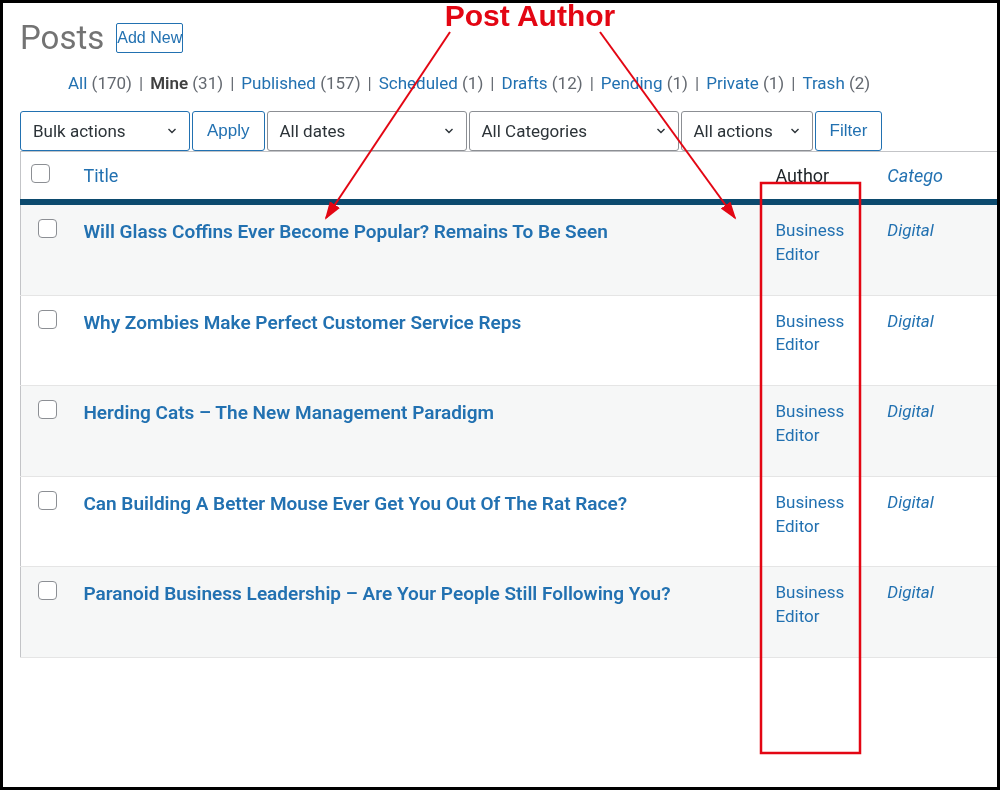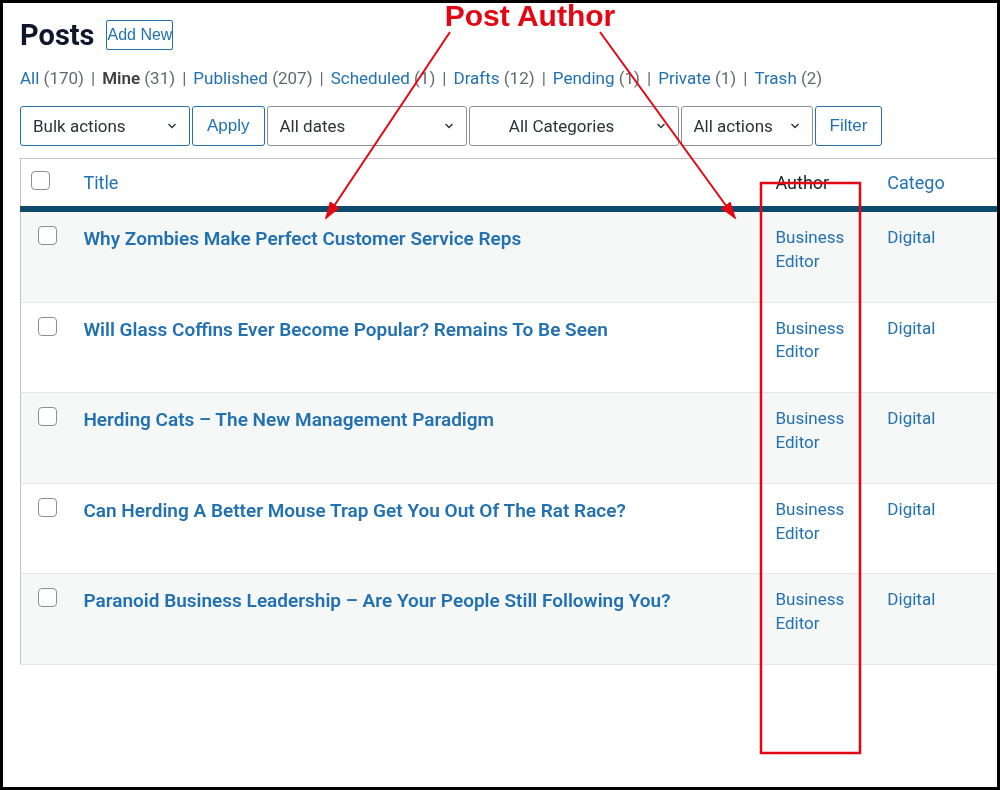--- a/index.html
+++ b/index.html
@@ -31,62 +31,62 @@
   padding: 10px 20px;
   position: relative;
 }
 .header-row {
   display: flex;
   align-items: center;
   gap: 12px;
   padding: 8px 0 14px 0;
 }
 .page-title {
-  font-size: 29px;
-  font-weight: 700;
-  color: #0f172a;
+  font-size: 33px;
+  font-weight: 400;
+  color: #737373;
 }
 .add-new-btn {
   border: 1px solid #2271b1;
   background: #fff;
   color: #2271b1;
   padding: 5px 0;
   font-size: 16px;
   cursor: pointer;
   border-radius: 2px;
 }
 .subsubsub {
   display: flex;
   flex-wrap: wrap;
   gap: 7px;
   align-items: center;
   font-size: 17px;
   margin-bottom: 16px;
   padding: 2px 0;
+  margin-left: 48px;
 }
 .subsubsub a {
   color: #2271b1;
   text-decoration: none;
   cursor: pointer;
 }
 .subsubsub .count {
   color: #646970;
 }
 .subsubsub .current {
   color: #404040;
   font-weight: 600;
 }
 .subsubsub .sep {
   color: #646970;
 }
 .tablenav {
   display: flex;
   gap: 2px;
   align-items: center;
-  margin-bottom: 12px;
 }
 .select {
   position: relative;
   display: inline-flex;
   align-items: center;
   border: 1px solid #8c8f94;
   background: #fff;
   padding: 0 36px 0 12px;
   height: 40px;
   font-size: 17px;
@@ -99,21 +99,21 @@
   right: 10px;
   width: 14px;
   height: 14px;
   pointer-events: none;
 }
 .select.bulk {
   border-color: #2271b1;
   width: 170px;
 }
 .select.dates { width: 200px; align-items: center; }
-.select.cats { width: 210px; justify-content: center; }
+.select.cats { width: 210px; }
 .select.formats { width: 132px; }
 .btn-secondary {
   border: 1px solid #2271b1;
   background: #fff;
   color: #2271b1;
   padding: 1px 14px;
   height: 40px;
   font-size: 17px;
   cursor: pointer;
   border-radius: 3px;
@@ -145,21 +145,21 @@
 }
 .posts-table tbody tr:nth-child(odd) {
   background: #f6f7f7;
 }
 .posts-table tbody tr:nth-child(even) {
   background: #fff;
 }
 .col-cb { width: 52px; text-align: center; }
 .col-title { width: 680px; }
 .col-author { width: 110px; }
-.col-cats { width: 120px; }
+.col-cats { width: 120px; font-style: italic; }
 .checkbox {
   width: 19px;
   height: 19px;
   border: 1px solid #8c8f94;
   border-radius: 4px;
   display: inline-block;
   background: #fff;
   cursor: pointer;
 }
 .row-title {
@@ -198,21 +198,21 @@
   <div class="header-row">
     <h1 class="page-title">Posts</h1>
     <button class="add-new-btn">Add New</button>
   </div>
 
   <div class="subsubsub" id="subsubsub">
       <a>All <span class="count">(170)</span></a>
       <span class="sep"> | </span>
       <a><span class="current">Mine</span> <span class="count">(31)</span></a>
       <span class="sep"> | </span>
-      <a>Published <span class="count">(207)</span></a>
+      <a>Published <span class="count">(157)</span></a>
       <span class="sep"> | </span>
       <a>Scheduled <span class="count">(1)</span></a>
       <span class="sep"> | </span>
       <a>Drafts <span class="count">(12)</span></a>
       <span class="sep"> | </span>
       <a>Pending <span class="count">(1)</span></a>
       <span class="sep"> | </span>
       <a>Private <span class="count">(1)</span></a>
       <span class="sep"> | </span>
       <a>Trash <span class="count">(2)</span></a>
@@ -258,39 +258,39 @@
           <span class="checkbox"></span>
         </th>
         <th class="col-title">Title</th>
         <th class="col-author author-col">Author</th>
         <th class="col-cats">Catego</th>
       </tr>
     </thead>
     <tbody id="post-rows">
         <tr>
           <td class="col-cb"><span class="checkbox"></span></td>
+          <td class="col-title"><a class="row-title">Will Glass Coffins Ever Become Popular? Remains To Be Seen</a></td>
+          <td class="col-author"><a class="author-link">Business Editor</a></td>
+          <td class="col-cats"><a class="cat-link">Digital </a></td>
+        </tr>
+        <tr>
+          <td class="col-cb"><span class="checkbox"></span></td>
           <td class="col-title"><a class="row-title">Why Zombies Make Perfect Customer Service Reps</a></td>
           <td class="col-author"><a class="author-link">Business Editor</a></td>
           <td class="col-cats"><a class="cat-link">Digital </a></td>
         </tr>
         <tr>
           <td class="col-cb"><span class="checkbox"></span></td>
-          <td class="col-title"><a class="row-title">Will Glass Coffins Ever Become Popular? Remains To Be Seen</a></td>
-          <td class="col-author"><a class="author-link">Business Editor</a></td>
-          <td class="col-cats"><a class="cat-link">Digital </a></td>
-        </tr>
-        <tr>
-          <td class="col-cb"><span class="checkbox"></span></td>
           <td class="col-title"><a class="row-title">Herding Cats – The New Management Paradigm</a></td>
           <td class="col-author"><a class="author-link">Business Editor</a></td>
           <td class="col-cats"><a class="cat-link">Digital </a></td>
         </tr>
         <tr>
           <td class="col-cb"><span class="checkbox"></span></td>
-          <td class="col-title"><a class="row-title">Can Herding A Better Mouse Trap Get You Out Of The Rat Race?</a></td>
+          <td class="col-title"><a class="row-title">Can Building A Better Mouse Ever Get You Out Of The Rat Race?</a></td>
           <td class="col-author"><a class="author-link">Business Editor</a></td>
           <td class="col-cats"><a class="cat-link">Digital </a></td>
         </tr>
         <tr>
           <td class="col-cb"><span class="checkbox"></span></td>
           <td class="col-title"><a class="row-title">Paranoid Business Leadership – Are Your People Still Following You?</a></td>
           <td class="col-author"><a class="author-link">Business Editor</a></td>
           <td class="col-cats"><a class="cat-link">Digital </a></td>
         </tr>
       </tbody>

